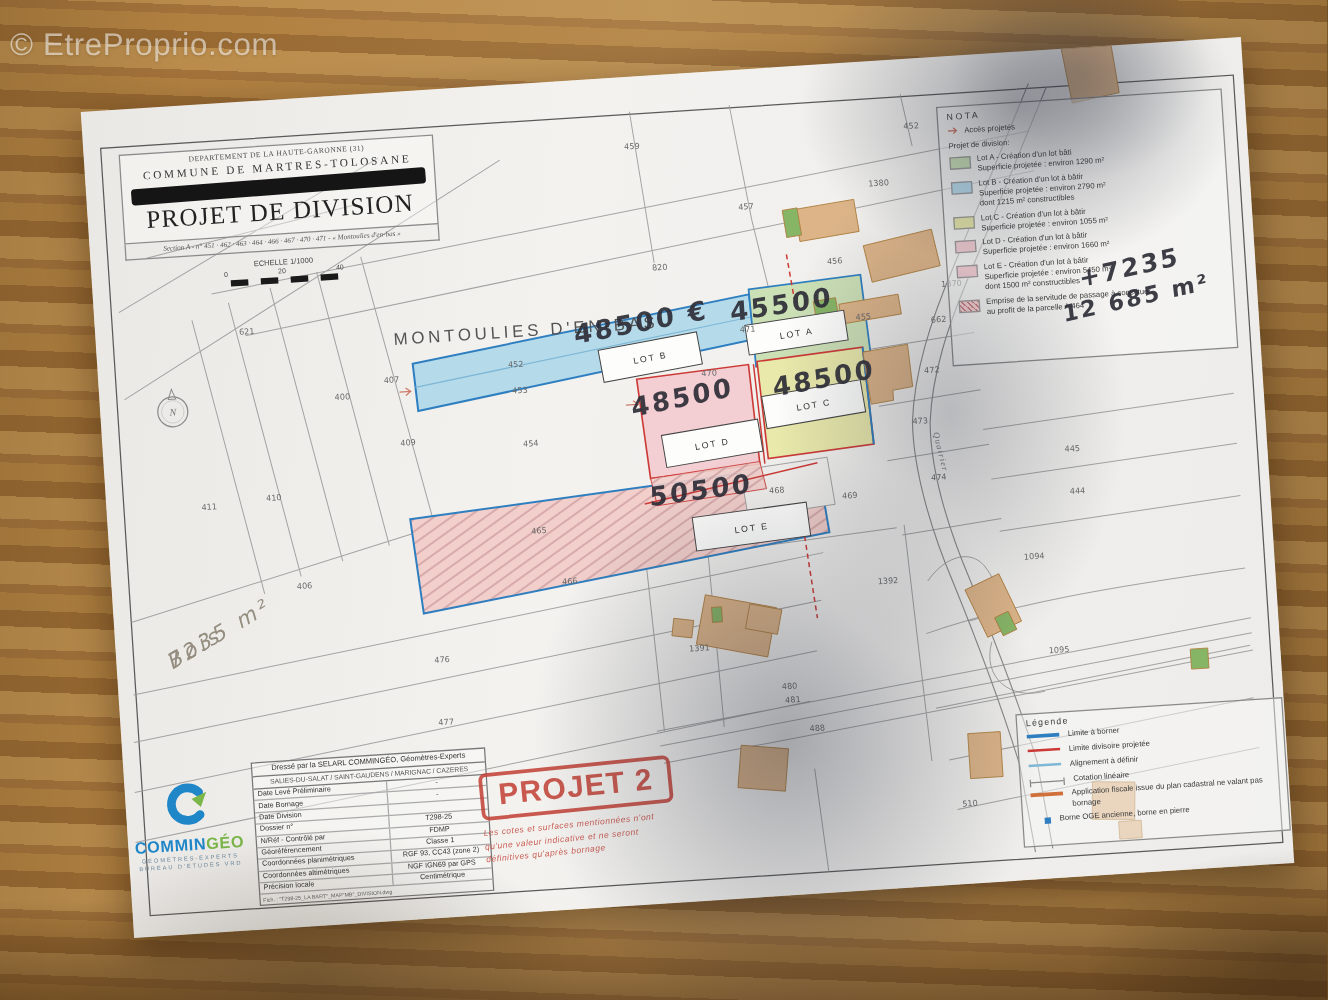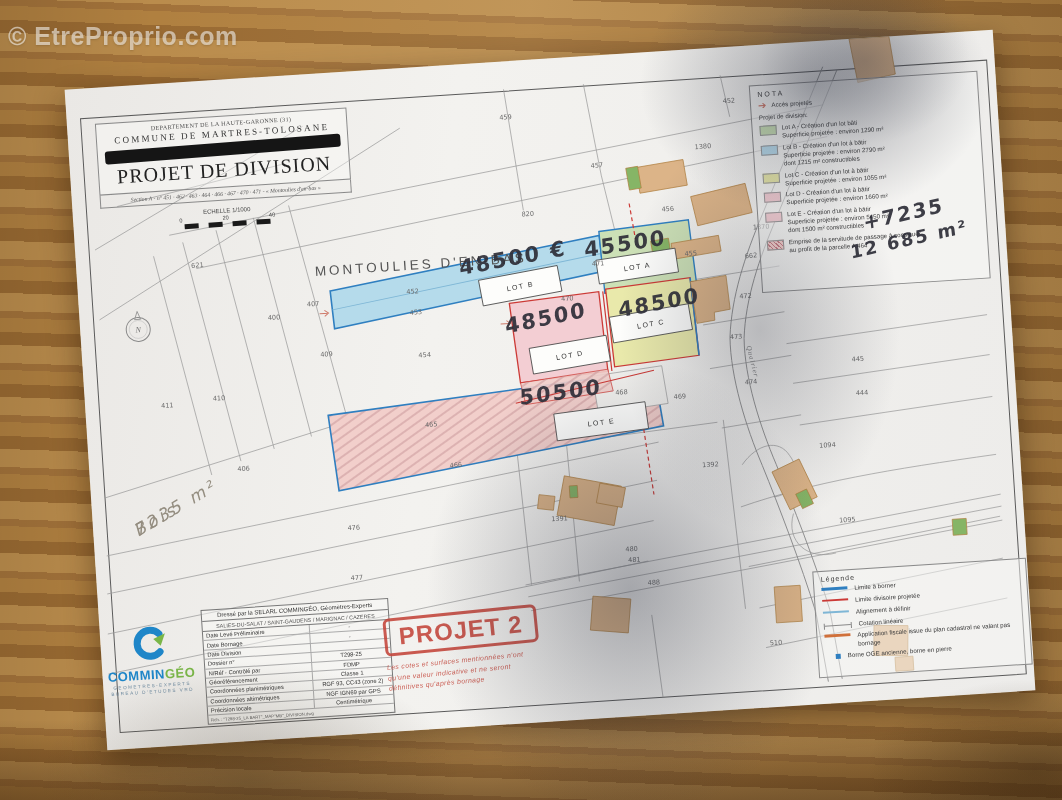--- a/index.html
+++ b/index.html
@@ -5,21 +5,21 @@
   html,body{margin:0;padding:0;background:#6b4a22;}
   .scene{position:relative;width:1062px;height:800px;overflow:hidden;
     font-family:"Liberation Sans",sans-serif;
     background:
       linear-gradient(to bottom, rgba(0,0,0,0) 90%, rgba(50,28,8,.45) 100%),
       linear-gradient(93deg, rgba(0,0,0,.10), rgba(0,0,0,0) 14%, rgba(255,235,200,.10) 48%, rgba(0,0,0,.14) 100%),
       repeating-linear-gradient(2deg, #b08040 0 14px, #a2723a 14px 21px, #ba8c4c 21px 39px, #996a32 39px 52px);
   }
   .watermark{position:absolute;left:8px;top:22px;z-index:9;
     font-size:25px;letter-spacing:.5px;color:rgba(255,255,255,.55);
-    text-shadow:0 1px 2px rgba(110,80,40,.35);font-weight:bold;}
+    text-shadow:0 1px 2px rgba(110,80,40,.35);}
   
   .paper{position:absolute;left:85px;top:59px;width:930px;height:662px;z-index:2;
     transform:rotate(-3.7deg);
     background:linear-gradient(100deg,#eae8e5 0%,#f3f2ef 38%,#edecea 100%);
     box-shadow:0 10px 32px rgba(30,15,0,.45);}
   .paper *{position:absolute;}
   .map-svg{left:0;top:0;width:930px;height:662px;}
   
   .title-block{left:28px;top:36px;width:252px;color:#333;}
   .title-block *{position:static;}

